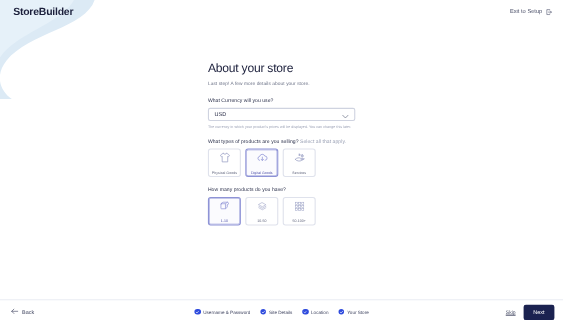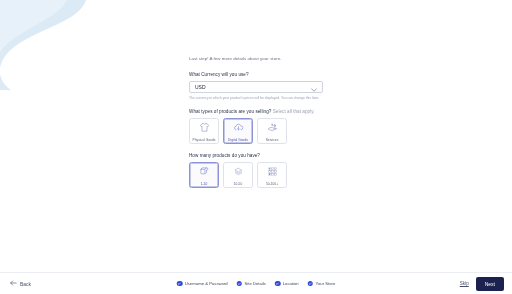--- a/index.html
+++ b/index.html
@@ -211,24 +211,38 @@
 </head>
 <body>
 
 <div class="app">
 
   <svg class="deco" viewBox="0 0 150 130">
     <path d="M-10 -20 C 60 -30, 130 10, 120 40 C 112 65, 60 70, 40 95 C 28 110, 35 125, 48 132 L -20 132 Z" fill="#dceaf5"></path>
     <path d="M10 -25 C 75 -20, 118 15, 100 42 C 86 64, 40 72, 30 100 L -25 100 L -25 -25 Z" fill="#e6f1f9"></path>
   </svg>
 
+  <div class="topbar">
+    <div class="brand">StoreBuilder</div>
+    <div class="exit-setup">
+      <span>Exit to Setup</span>
+      <span>
+        <svg width="6" height="6" viewBox="0 0 16 16" fill="none" stroke="#4a4f68" stroke-width="1.4" stroke-linecap="round" stroke-linejoin="round">
+          <path d="M10 2 H3 V14 H10"></path>
+          <path d="M11 5 L14 8 L11 11"></path>
+          <path d="M14 8 H7"></path>
+        </svg>
+      </span>
+    </div>
+  </div>
 
   <div class="main">
     <div class="form-col">
 
+      <h1 class="page-title">About your store</h1>
       <div class="page-sub">Last step! A few more details about your store.</div>
 
       <div class="field-label">What Currency will you use?</div>
       <div class="select-wrap">
         <span class="select-value">USD</span>
         <span class="select-chevron">
           <svg width="6" height="4" viewBox="0 0 12 8" fill="none" stroke="#6b7186" stroke-width="1.3" stroke-linecap="round" stroke-linejoin="round">
             <path d="M1 1.5 L6 6.5 L11 1.5"></path>
           </svg>
         </span>

